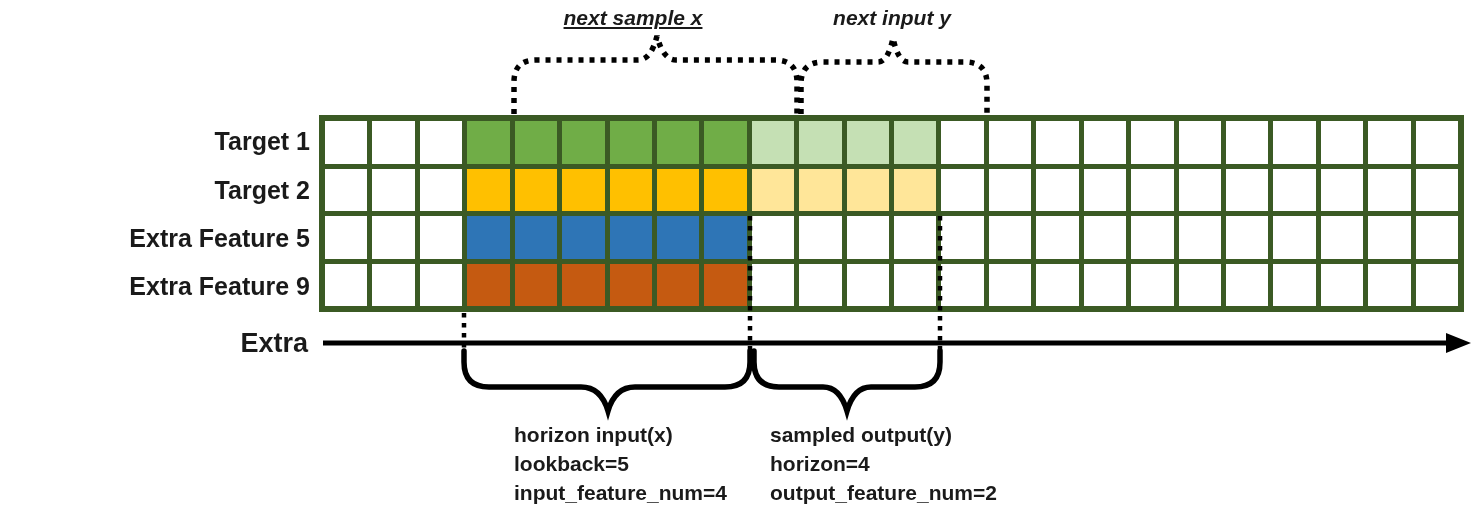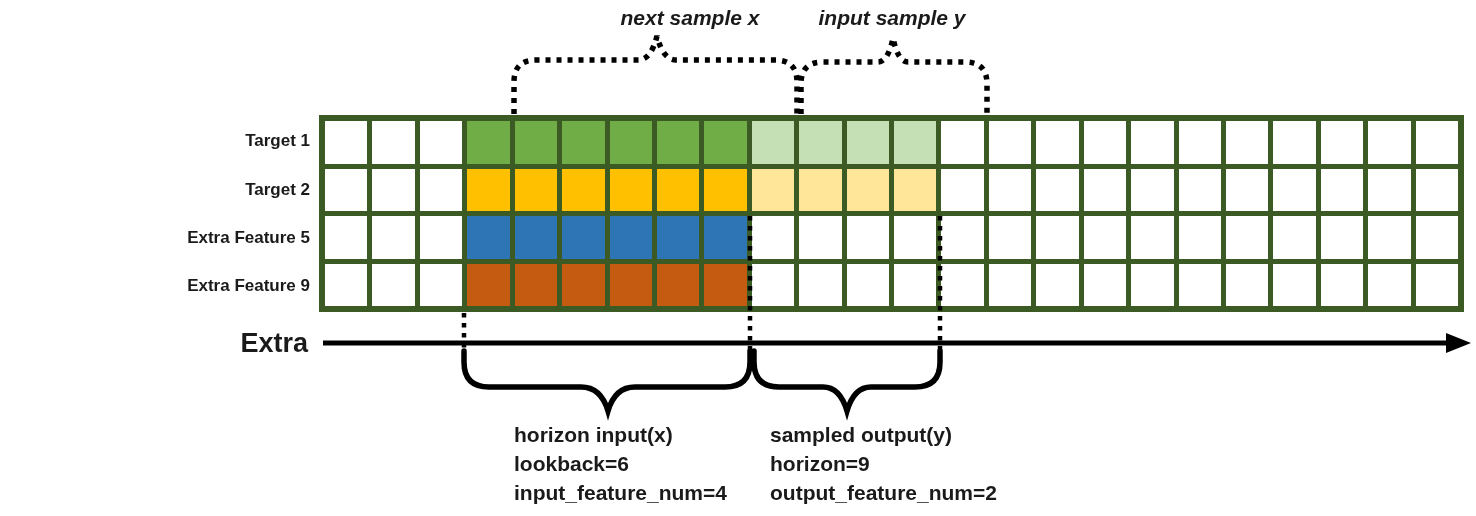--- a/index.html
+++ b/index.html
@@ -7,25 +7,25 @@
     position:relative;width:1476px;height:516px;background:#ffffff;overflow:hidden;
     font-family:"Liberation Sans", sans-serif;color:#1a1a1a;
   }
   .title{
     position:absolute;left:8px;top:3px;font-size:28px;font-weight:700;letter-spacing:0;
   }
   .next-label{
     position:absolute;top:6px;width:220px;text-align:center;
     font-size:21px;font-style:italic;font-weight:600;
   }
-  .next-label.x{left:580px;}
+  .next-label.x{left:523px;text-decoration:underline;}
   .next-label.y{left:782px;}
   .row-label{
     position:absolute;left:0;width:310px;text-align:right;
-    font-size:17px;font-weight:700;height:48px;line-height:48px;white-space:nowrap;
+    font-size:25px;font-weight:700;height:48px;line-height:48px;white-space:nowrap;
   }
   .time-grid{
     position:absolute;left:319px;top:115px;width:1145px;height:197px;
     box-sizing:border-box;padding:6px;display:grid;gap:5px;
     grid-template-columns:repeat(24,1fr);grid-template-rows:repeat(4,1fr);
   }
   .cell{background:#ffffff;}
   .overlay{position:absolute;left:0;top:0;width:1476px;height:516px;pointer-events:none;}
   .time-label{
     position:absolute;left:200px;top:328px;width:108px;text-align:right;
@@ -37,21 +37,21 @@
   .annot.input{left:514px;}
   .annot.output{left:770px;}
 </style>
 </head>
 <body>
 
 <div class="canvas">
 
 
   <div class="next-label x">next sample x</div>
-  <div class="next-label y">input sample y</div>
+  <div class="next-label y">next input y</div>
 
   <div id="row-labels">
       <div class="row-label" style="top: 117px;">Target 1</div>
       <div class="row-label" style="top: 166px;">Target 2</div>
       <div class="row-label" style="top: 214px;">Extra Feature 5</div>
       <div class="row-label" style="top: 262px;">Extra Feature 9</div>
     </div>
 
   <div class="time-grid" id="time-grid" style="background: rgb(59, 90, 36);">
       <div class="cell" style="background: rgb(255, 255, 255);"></div>
@@ -167,22 +167,22 @@
 
     <path d="M 464 351 L 464 362 Q 464 387 489 387 L 581 387 Q 601 387 608 411 Q 615 387 635 387 L 725 387 Q 750 387 750 362 L 750 351" fill="none" stroke="#000000" stroke-width="5.5" stroke-linecap="round"></path>
 
     <path d="M 754 351 L 754 362 Q 754 387 779 387 L 823 387 Q 840 387 847 411 Q 854 387 871 387 L 915 387 Q 940 387 940 362 L 940 351" fill="none" stroke="#000000" stroke-width="5.5" stroke-linecap="round"></path>
   </svg>
 
   <div class="time-label">Extra</div>
 
   <div class="annot input">
     <div>horizon input(x)</div>
-    <div>lookback=6</div>
+    <div>lookback=5</div>
     <div>input_feature_num=4</div>
   </div>
   <div class="annot output">
     <div>sampled output(y)</div>
-    <div>horizon=9</div>
+    <div>horizon=4</div>
     <div>output_feature_num=2</div>
   </div>
 
 </div>
 
 </body></html>

